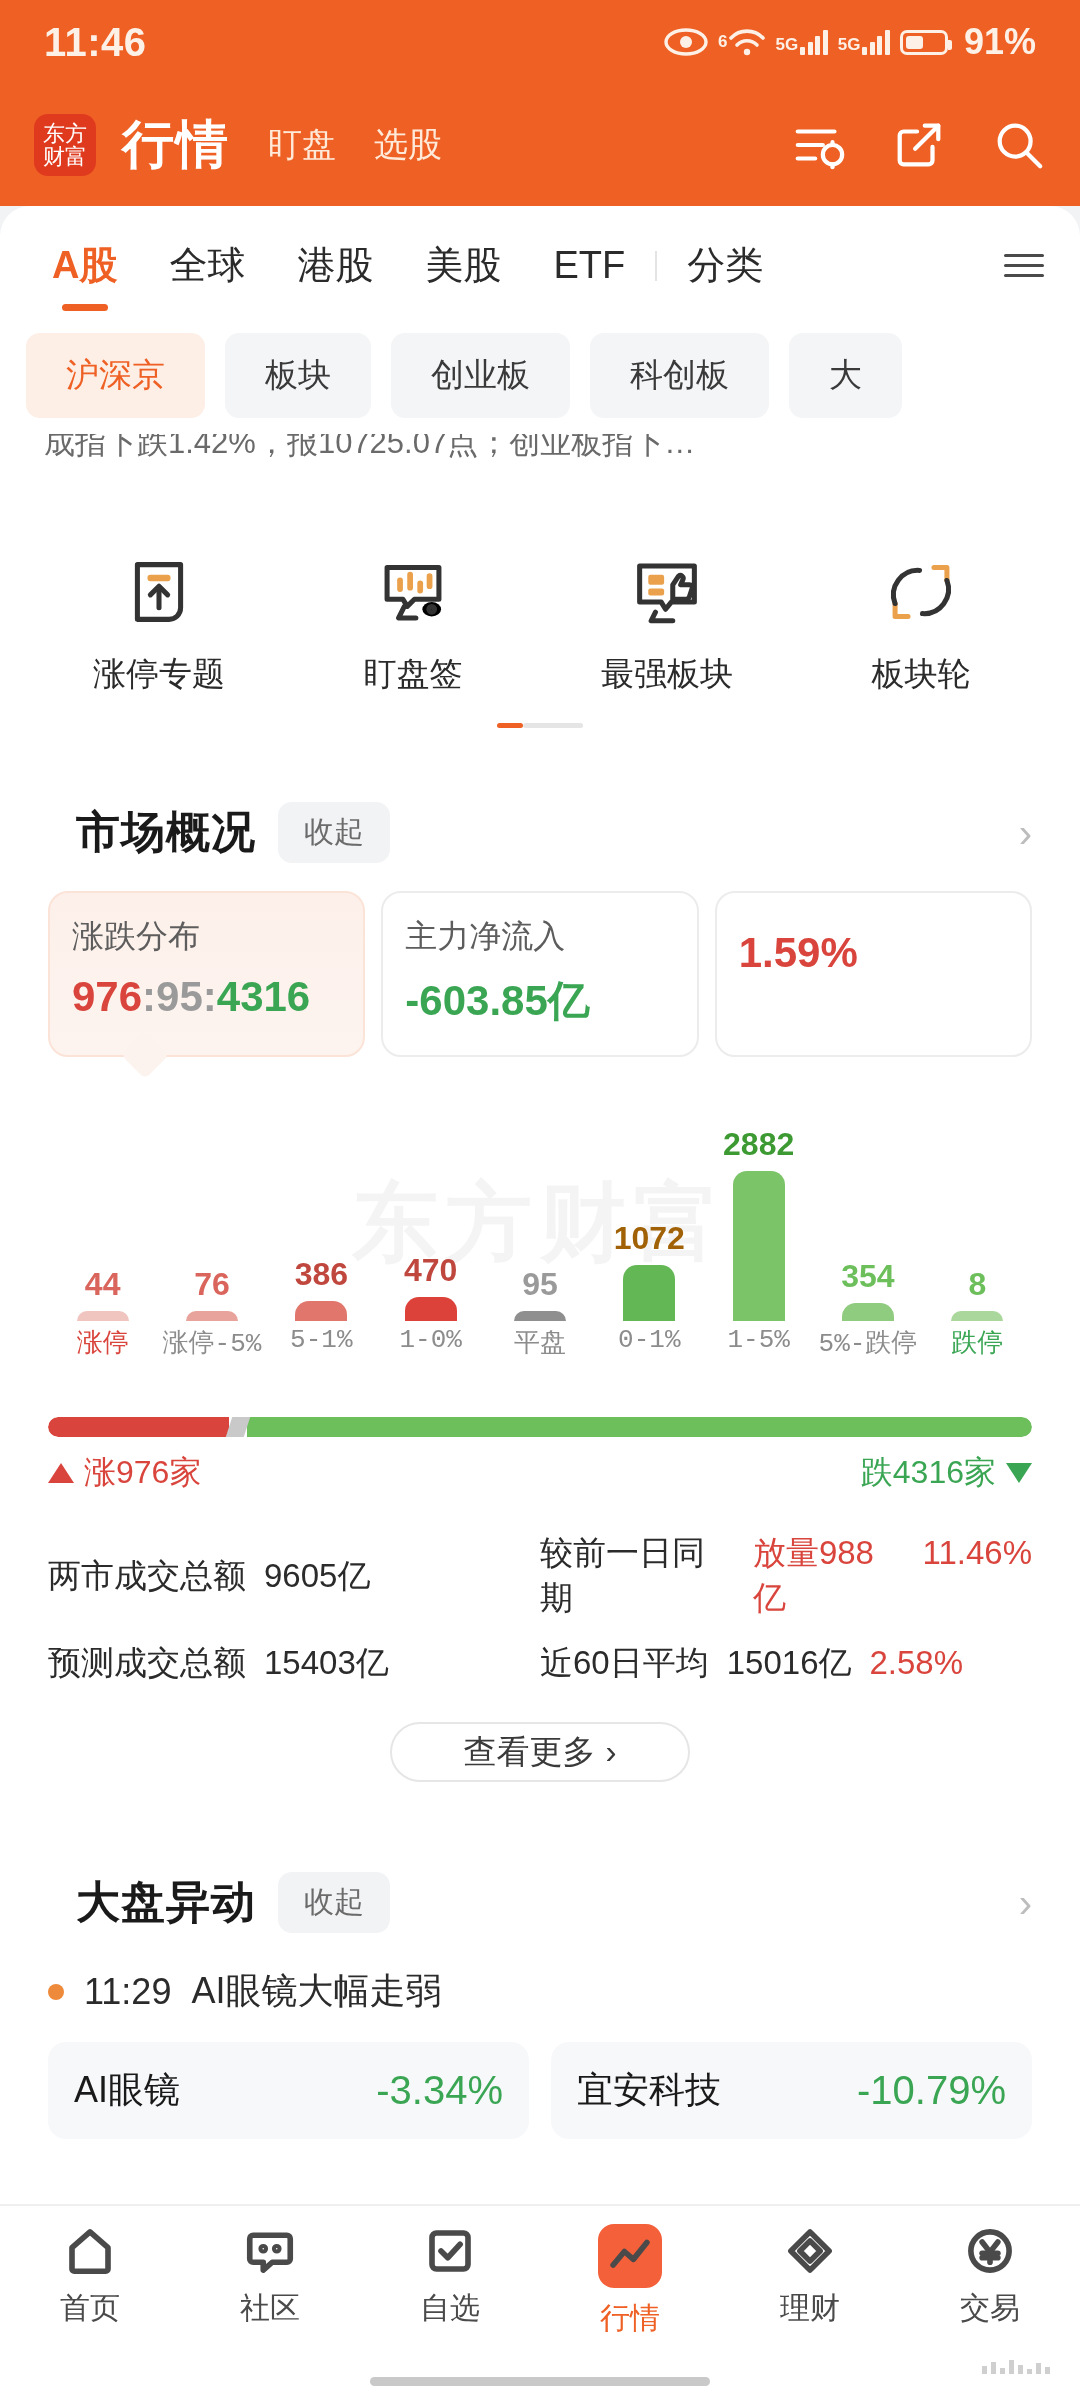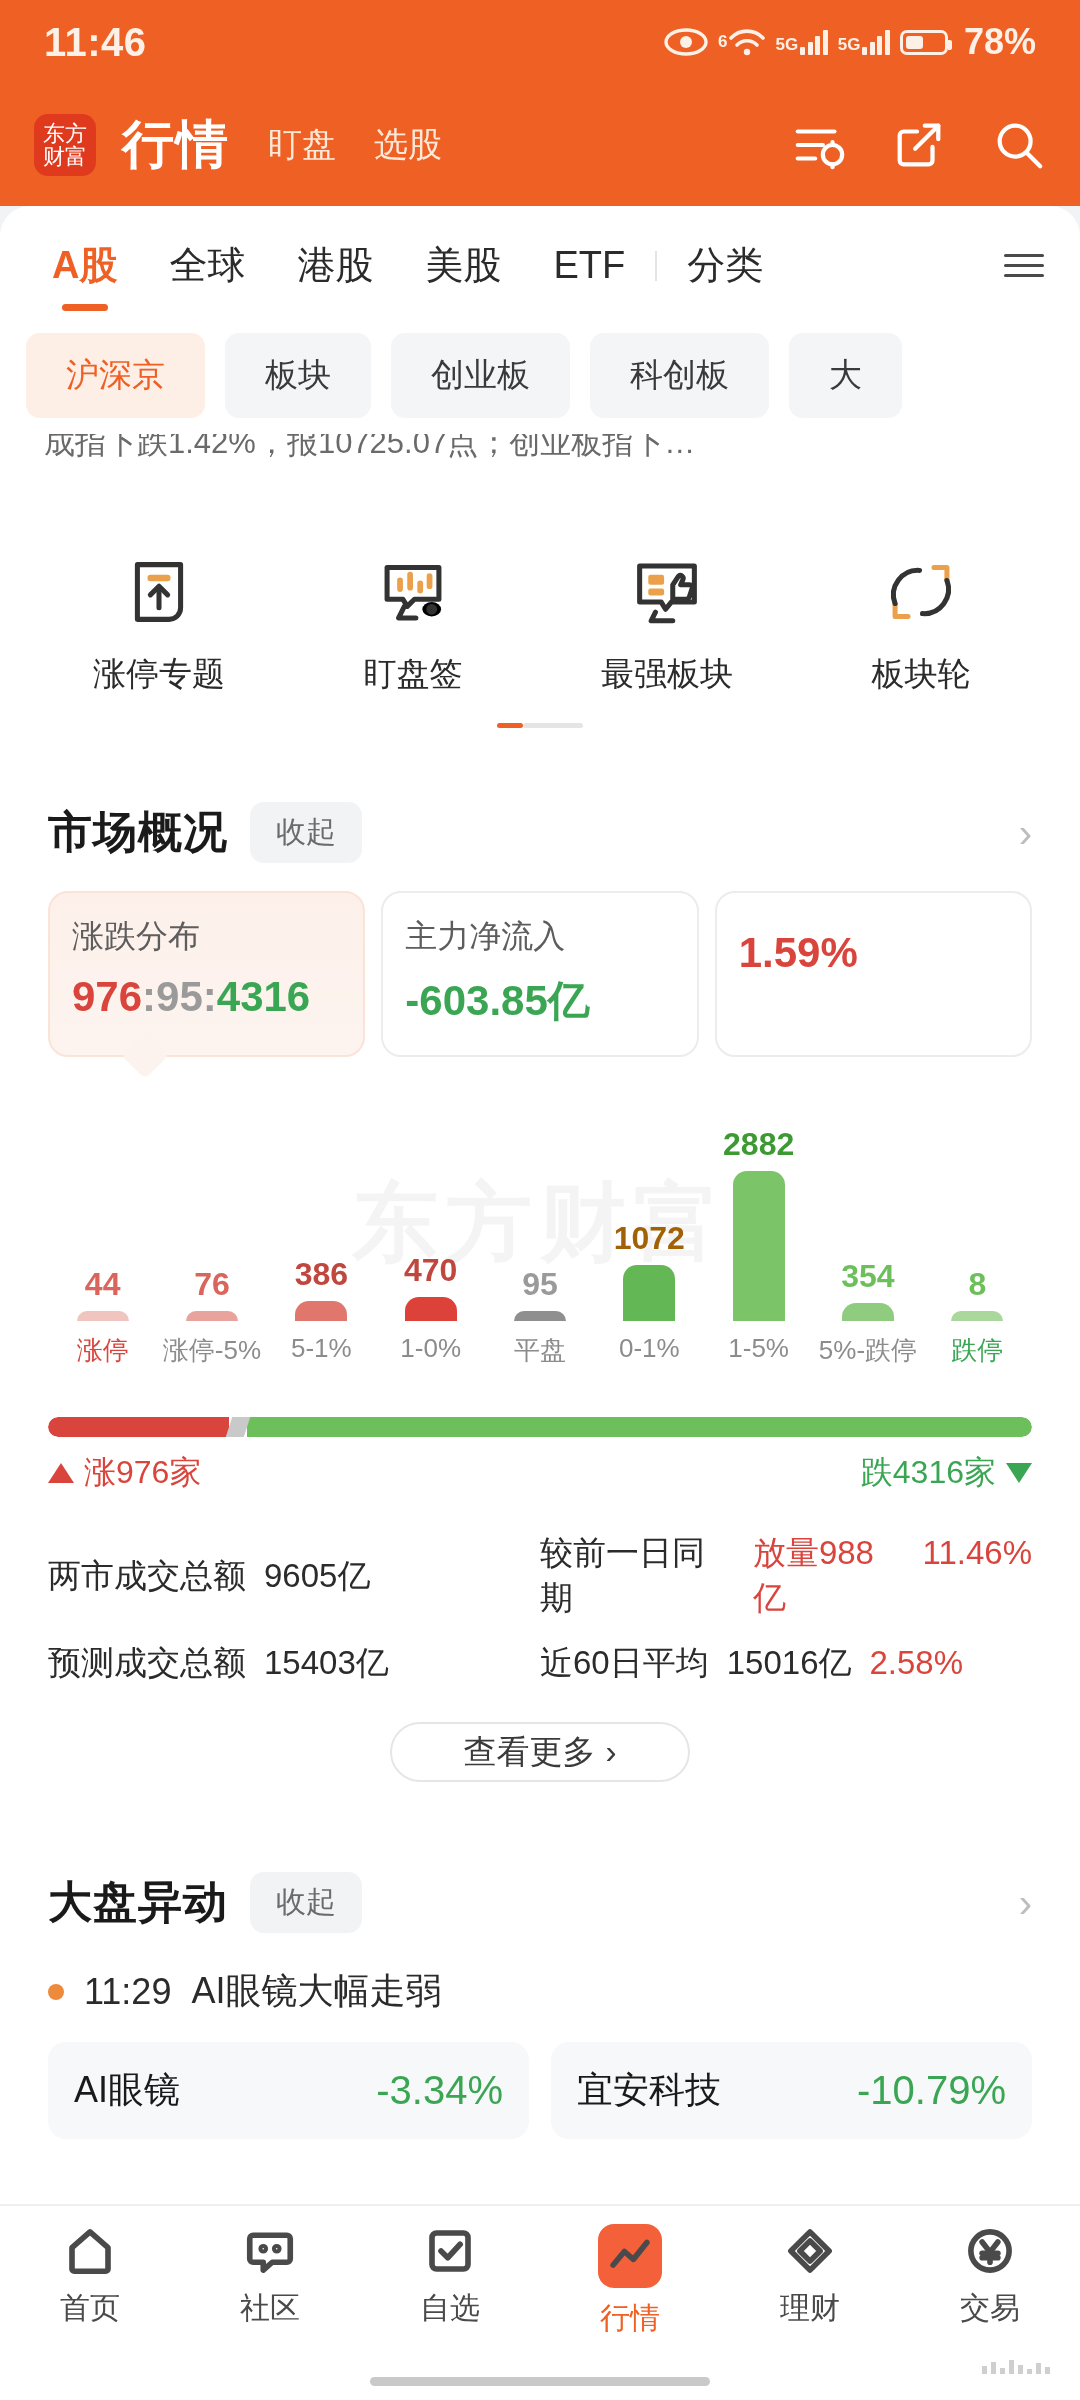--- a/index.html
+++ b/index.html
@@ -112,21 +112,21 @@
   .qa-ic .accent { stroke:#eba14c; fill:#eba14c; stroke-width: 0; }
   .qa-ic .accent-s { stroke:#eba14c; fill:none; stroke-width:7; }
   .qa-lb { font-size: 33px; color:#2b2b2b; white-space:nowrap; }
   .qa-dots { display:flex; justify-content:center; gap:0; margin-top: 26px; }
   .qa-dots i { display:block; height:5px; border-radius:3px; }
   .qa-dots i.on { width: 26px; background:#ee6024; }
   .qa-dots i.off { width: 60px; background:#e5e5e5; }
 
   
   .mo-card { margin: 26px 22px 0 22px; background:#fff; border-radius: 24px; padding: 34px 26px 30px 26px;}
-  .sec-head { display:flex; align-items:center; gap: 22px; }
+  .sec-head { display:flex; align-items:center; gap: 22px; margin-left: 28px; }
   .sec-title { font-size: 44px; font-weight: 700; color:#1a1a1a; letter-spacing:1px; }
   .collapse-btn { background:#f2f3f5; color:#6b6b6b; font-size: 30px; border-radius: 14px; padding: 10px 26px; }
   .chev { margin-left:auto; color:#bdbdbd; font-size: 40px; line-height: 1;}
 
   .stat-cards { display:flex; gap: 16px; margin-top: 28px; }
   .stat-card {
     flex:1; border: 2px solid #ececec; border-radius: 20px; padding: 22px 22px 26px 22px;
     position: relative;
   }
   .stat-card.hl { background: linear-gradient(180deg,#fdf0ea 0%, #fdf4ef 100%); border-color:#fbe3d8; }
@@ -142,21 +142,21 @@
   .chartwrap { position:relative; margin-top: 34px; height: 300px; }
   .wm {
     position:absolute; left: 50%; top: 44%; transform: translate(-50%,-50%);
     font-size: 86px; font-weight: 700; color: rgba(0,0,0,0.045); letter-spacing: 8px;
     white-space: nowrap; pointer-events:none;
   }
   .bars-row { display:flex; align-items:flex-end; height: 230px; position:relative; z-index:1;}
   .bcol { flex:1; display:flex; flex-direction:column; align-items:center; justify-content:flex-end; }
   .bval { font-size: 32px; font-weight: 600; margin-bottom: 8px; }
   .bar { width: 52px; border-radius: 14px 14px 0 0; }
-  .lbls-row { display:flex; margin-top: 12px; position:relative; z-index:1;}
+  .lbls-row { display:flex; margin-top: 4px; position:relative; z-index:1;font-family:Liberation Mono, monospace;}
   .lcol { flex:1; text-align:center; font-size: 26px; color:#8c8c8c; white-space:nowrap;}
   .lcol.e1 { color:#d9453c; } .lcol.e2 { color:#3aa654; }
 
   
   .ratio { display:flex; height: 20px; border-radius: 10px; overflow:hidden; margin-top: 26px; }
   .ratio .r { background:#d9453c; border-radius: 10px 0 0 10px; }
   .ratio .m { background:#c9c9c9; transform: skewX(-18deg); }
   .ratio .g { background:#6cbf5b; border-radius: 0 10px 10px 0; }
   .ratio-lbls { display:flex; justify-content:space-between; margin-top: 14px; }
   .rl { display:flex; align-items:center; gap: 10px; font-size: 32px; }
@@ -253,21 +253,21 @@
         <span class="bars">
             <i></i>
             <i></i>
             <i></i>
             <i></i>
           </span>
       </span>
       <span class="battery">
           <i></i>
         </span>
-      <span class="sb-pct">78%</span>
+      <span class="sb-pct">91%</span>
     </div>
   </div>
 
   <div class="appbar">
     <div class="logo">
       <span>东方</span>
       <span>财富</span>
     </div>
     <div class="title-main">行情</div>
     <div class="nav-link">盯盘</div>

